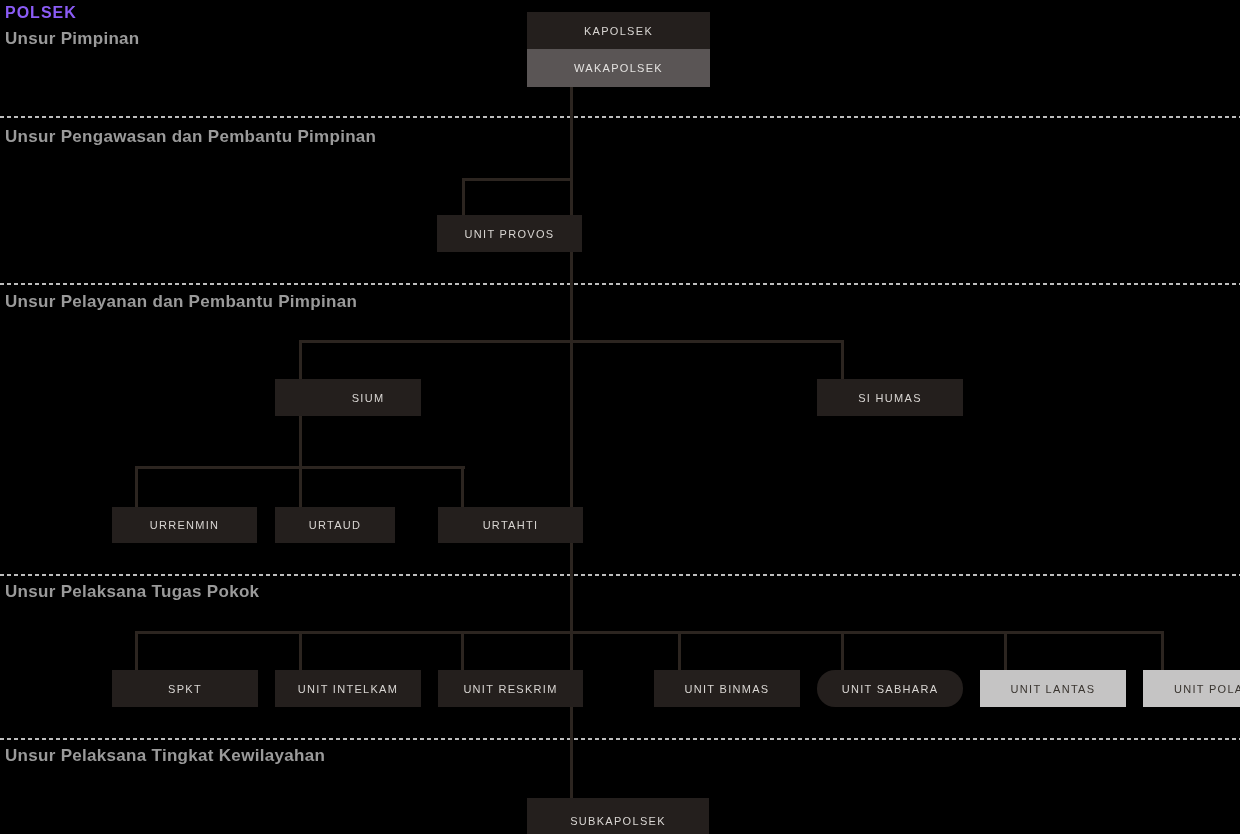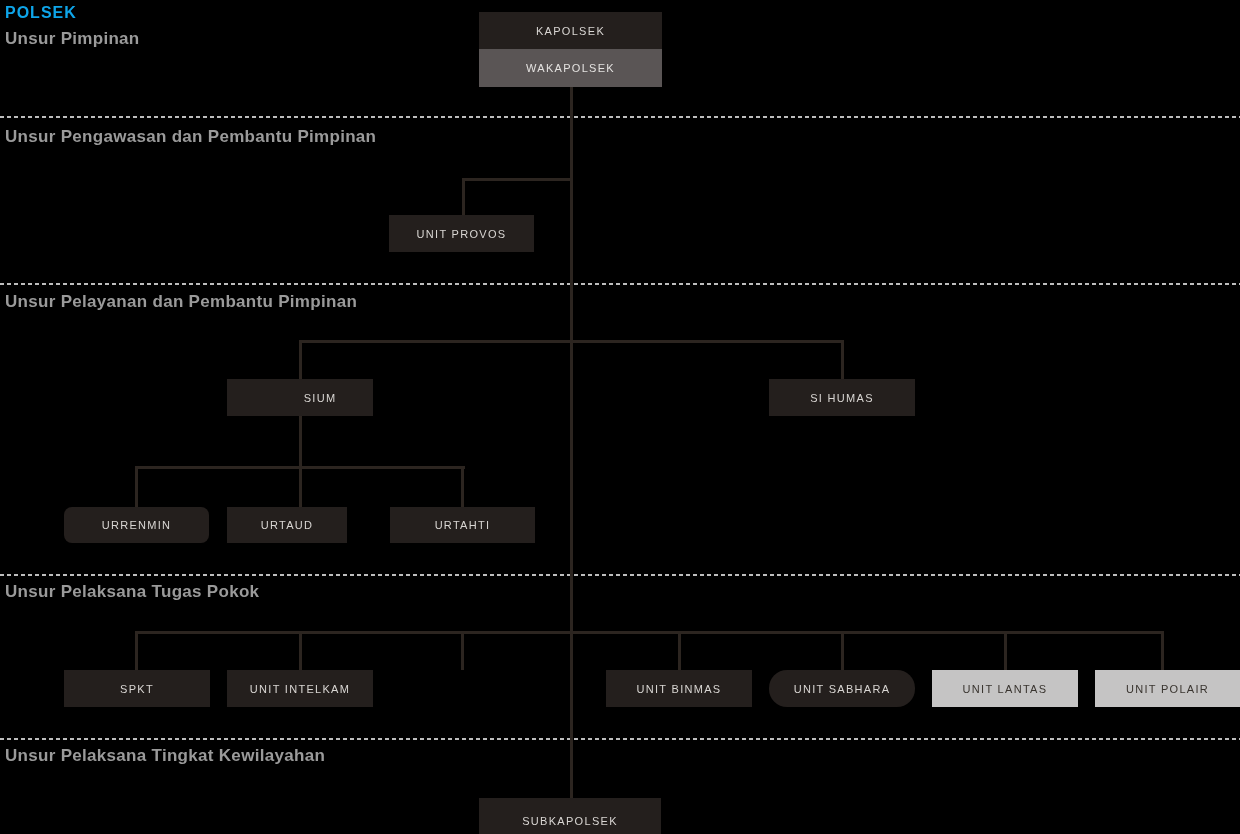--- a/index.html
+++ b/index.html
@@ -5,37 +5,38 @@
   html,body{margin:0;padding:0;}
   body{
     width:1240px;height:834px;overflow:hidden;
     background:#000000;
     font-family:"Liberation Sans", sans-serif;
   }
   #stage{position:relative;width:1240px;height:834px;background:#000000;}
   .page-title{
     position:absolute;left:5px;top:4px;
     font-size:16px;font-weight:800;letter-spacing:1px;
-    color:#0ea5e9;
+    color:#8b5cf6;
   }
   .section-label{
     position:absolute;left:5px;transform:translateY(-50%);
     font-size:17px;font-weight:bold;letter-spacing:.3px;
     color:#9a9a9a;white-space:nowrap;
   }
   .divider{
     position:absolute;left:0;width:1240px;height:2px;
     background:repeating-linear-gradient(90deg,#bdbdbd 0 4px,transparent 4px 7px);
   }
   .connector{position:absolute;background:#2c2520;}
   .node{
     position:absolute;box-sizing:border-box;
     display:flex;align-items:center;justify-content:center;
     font-size:11px;letter-spacing:1.3px;white-space:nowrap;
     text-transform:uppercase;
+    margin-left:48px;
   }
   .node.dark{background:#241f1d;color:#d9d6d3;}
   .node.gray{background:#5a5555;color:#e4e2e0;}
   .node.light{background:#c5c4c4;color:#39342f;}
 </style>
 </head>
 <body>
 
 <div id="stage">
   <div class="page-title">POLSEK</div>
@@ -65,23 +66,24 @@
     <div class="connector" style="left: 461px; top: 631px; width: 3px; height: 39px;"></div>
     <div class="connector" style="left: 678px; top: 631px; width: 3px; height: 39px;"></div>
     <div class="connector" style="left: 841px; top: 631px; width: 3px; height: 39px;"></div>
     <div class="connector" style="left: 1004px; top: 631px; width: 3px; height: 39px;"></div>
     <div class="connector" style="left: 1161px; top: 631px; width: 3px; height: 39px;"></div>
     <div class="node dark" style="left: 479px; top: 12px; width: 183px; height: 37px;">KAPOLSEK</div>
     <div class="node gray" style="left: 479px; top: 49px; width: 183px; height: 38px;">WAKAPOLSEK</div>
     <div class="node dark" style="left: 389px; top: 215px; width: 145px; height: 37px;">UNIT PROVOS</div>
     <div class="node dark" style="left: 227px; top: 379px; width: 146px; height: 37px; padding-left: 40px;">SIUM</div>
     <div class="node dark" style="left: 769px; top: 379px; width: 146px; height: 37px;">SI HUMAS</div>
-    <div class="node dark" style="left: 64px; top: 507px; width: 145px; height: 36px; border-radius: 8px;">URRENMIN</div>
+    <div class="node dark" style="left: 64px; top: 507px; width: 145px; height: 36px;">URRENMIN</div>
     <div class="node dark" style="left: 227px; top: 507px; width: 120px; height: 36px;">URTAUD</div>
     <div class="node dark" style="left: 390px; top: 507px; width: 145px; height: 36px;">URTAHTI</div>
     <div class="node dark" style="left: 64px; top: 670px; width: 146px; height: 37px;">SPKT</div>
     <div class="node dark" style="left: 227px; top: 670px; width: 146px; height: 37px;">UNIT INTELKAM</div>
+    <div class="node dark" style="left: 390px; top: 670px; width: 145px; height: 37px;">UNIT RESKRIM</div>
     <div class="node dark" style="left: 606px; top: 670px; width: 146px; height: 37px;">UNIT BINMAS</div>
     <div class="node dark" style="left: 769px; top: 670px; width: 146px; height: 37px; border-radius: 18px;">UNIT SABHARA</div>
     <div class="node light" style="left: 932px; top: 670px; width: 146px; height: 37px;">UNIT LANTAS</div>
     <div class="node light" style="left: 1095px; top: 670px; width: 145px; height: 37px;">UNIT POLAIR</div>
     <div class="node dark" style="left: 479px; top: 798px; width: 182px; height: 46px;">SUBKAPOLSEK</div>
   </div>
 
 </body></html>

